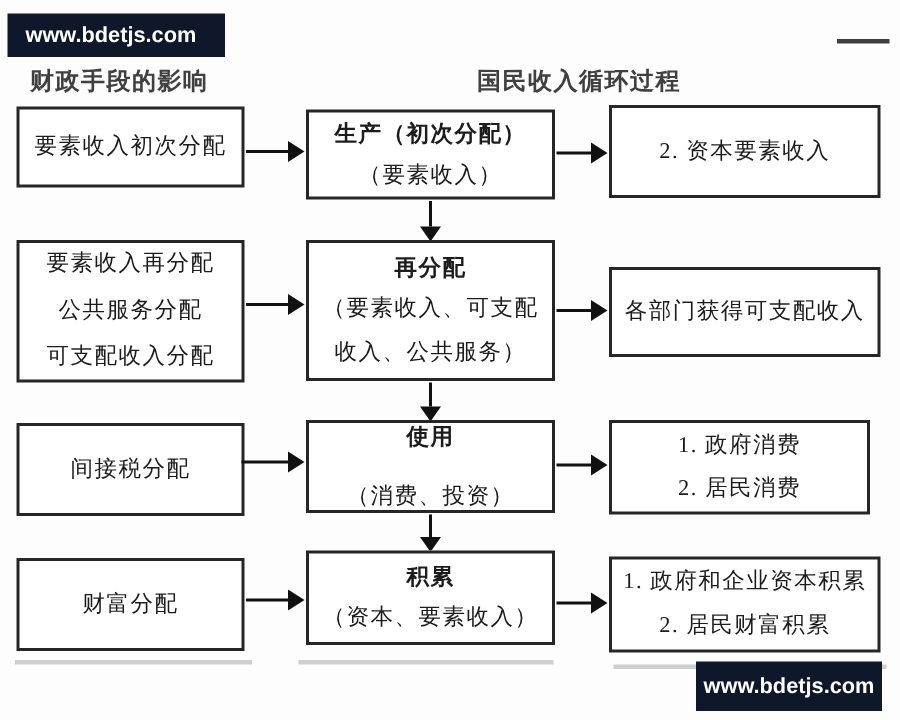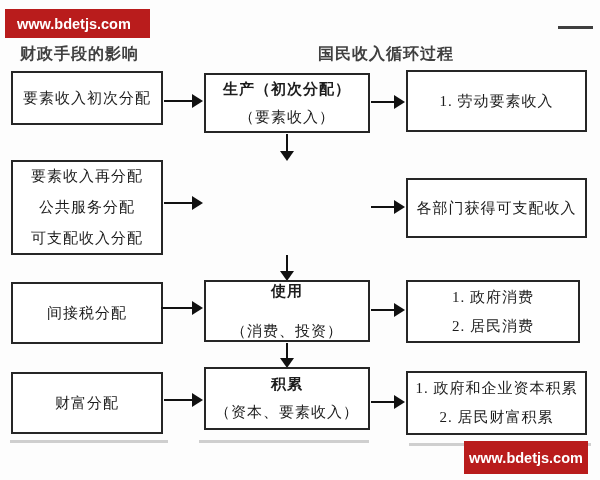--- a/index.html
+++ b/index.html
@@ -3,21 +3,21 @@
 <meta charset="utf-8">
 <style>
   html,body { margin:0; padding:0; background:#ffffff; }
   .stage {
     position:relative; width:600px; height:480px; overflow:hidden;
     background:#fdfdfd;
     font-family:"Liberation Serif","DejaVu Serif",serif;
     color:#1c1c1c;
   }
   .banner {
-    position:absolute; background:#b91c1c; color:#ffffff;
+    position:absolute; background:#0f172a; color:#ffffff;
     font-family:"Liberation Sans","DejaVu Sans",sans-serif;
     font-weight:bold; font-size:14.5px;
     display:flex; align-items:center;
   }
   .banner.top { left:5px; top:9px; width:133px; height:29px; padding-left:12px; }
   .banner.bottom { left:464px; top:441px; width:124px; height:33px; justify-content:center; }
   .heading {
     position:absolute; font-size:16px; font-weight:600; letter-spacing:1px; color:#404040;
   }
   .heading.left { left:20px; top:44px; }
@@ -93,30 +93,35 @@
   <div class="box l1">
     <span class="line">要素收入初次分配</span>
   </div>
   <div class="arrow-h ah1a"></div>
   <div class="box c1">
     <span class="title">生产（初次分配）</span>
     <span class="line">（要素收入）</span>
   </div>
   <div class="arrow-h ah1b"></div>
   <div class="box r1">
-    <span class="line">1. 劳动要素收入</span>
+    <span class="line">2. 资本要素收入</span>
   </div>
   <div class="arrow-v av1"></div>
 
   <div class="box l2 tall">
     <span class="line">要素收入再分配</span>
     <span class="line">公共服务分配</span>
     <span class="line">可支配收入分配</span>
   </div>
   <div class="arrow-h ah2a"></div>
+  <div class="box c2">
+    <span class="title">再分配</span>
+    <span class="line">（要素收入、可支配</span>
+    <span class="line">收入、公共服务）</span>
+  </div>
   <div class="arrow-h ah2b"></div>
   <div class="box r2">
     <span class="line">各部门获得可支配收入</span>
   </div>
   <div class="arrow-v av2"></div>
 
   <div class="box l3">
     <span class="line">间接税分配</span>
   </div>
   <div class="arrow-h ah3a"></div>

